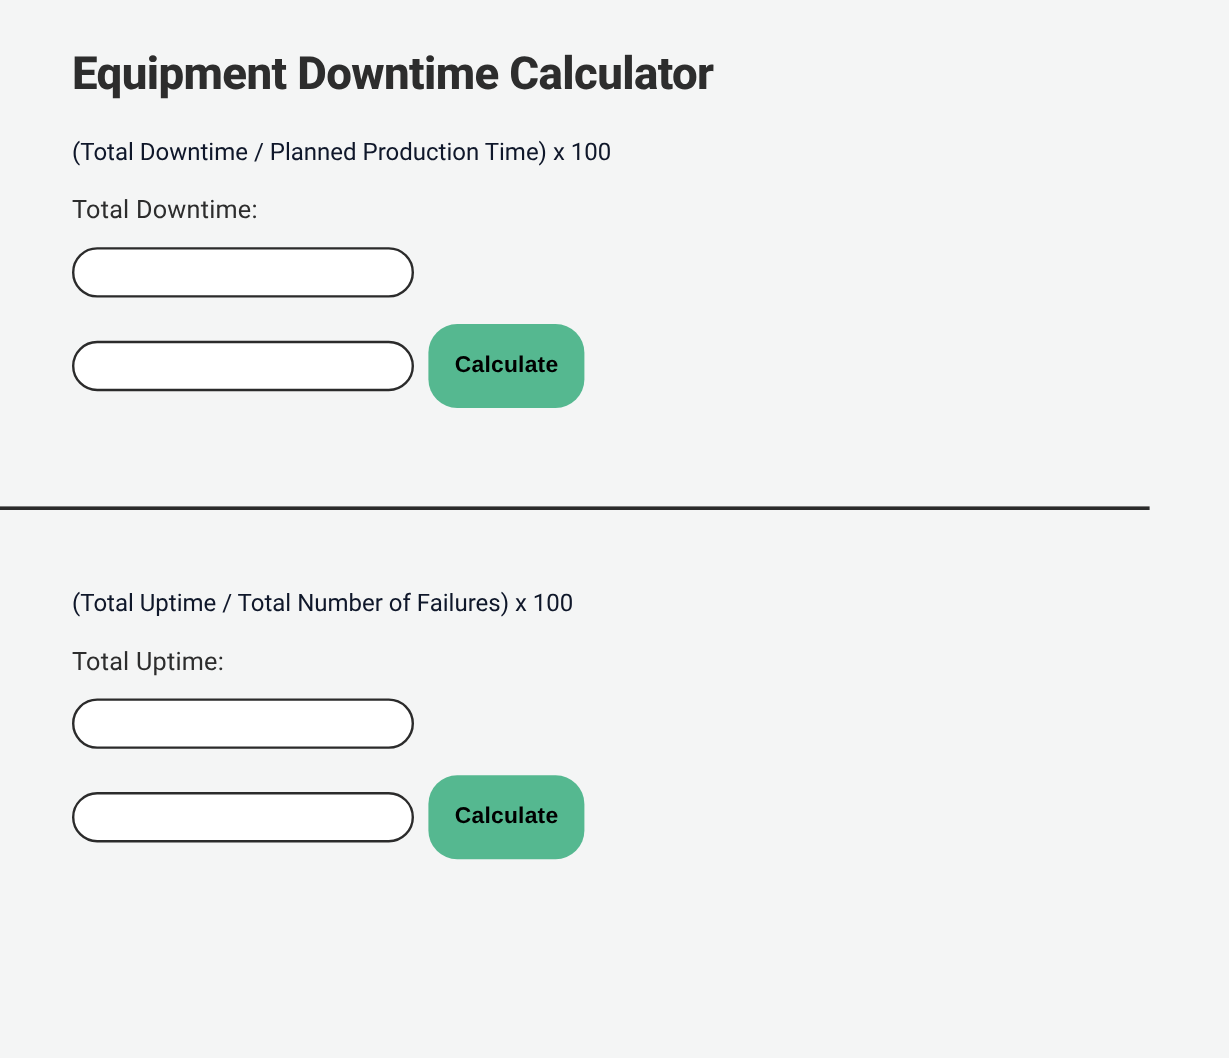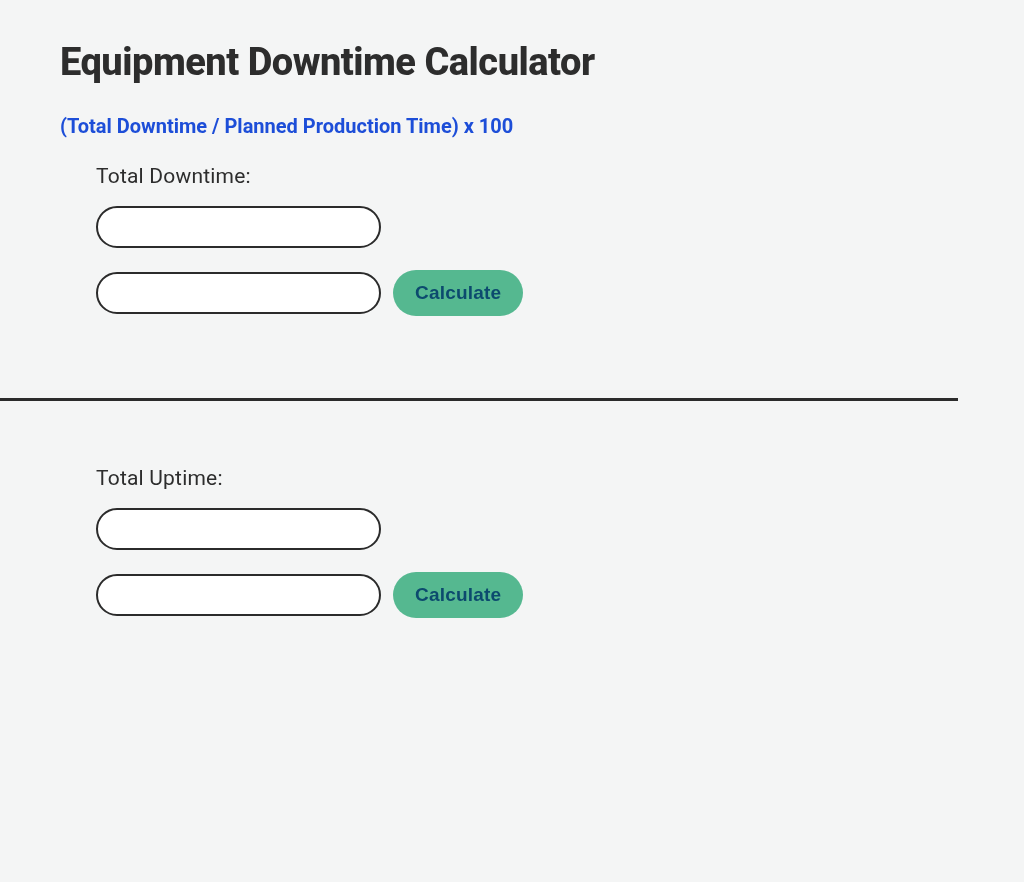--- a/index.html
+++ b/index.html
@@ -22,27 +22,26 @@
     }
     .section-title {
       font-size: 38px;
       font-weight: 800;
       color: #2d2d2d;
       margin-bottom: 30px;
       letter-spacing: -0.5px;
     }
     .formula {
       font-size: 20px;
-      font-weight: 700;
-      color: #1d4ed8;
+      font-weight: 400;
+      color: #0f172a;
       margin-bottom: 26px;
     }
     .field-group {
       margin-bottom: 22px;
-      margin-left: 36px;
     }
     .field-label {
       font-size: 21px;
       font-weight: 400;
       color: #2d2d2d;
       margin-bottom: 18px;
       letter-spacing: 0.2px;
     }
     .field-row {
       display: flex;
@@ -54,26 +53,26 @@
       height: 42px;
       border: 2px solid #2b2b2b;
       border-radius: 22px;
       background: #ffffff;
       padding: 6px 14px;
       font-size: 18px;
       outline: none;
     }
     .calc-button {
       background-color: #55b890;
-      color: #0c4a6e;
+      color: #000000;
       font-size: 19px;
       font-weight: 700;
       border: none;
       border-radius: 24px;
-      padding: 12px 22px;
+      padding: 24px 22px;
       cursor: pointer;
       letter-spacing: 0.2px;
     }
     .divider {
       border: none;
       border-top: 3px solid #2b2b2b;
       margin: 40px 0 65px 0;
       width: 958px;
       margin-left: -60px;
     }
@@ -96,20 +95,21 @@
       <div class="field-row">
         <input class="text-input" type="text" value="" style="">
         <button class="calc-button">Calculate</button>
       </div>
     </div>
   </div>
 
   <hr class="divider">
 
   <div class="section">
+    <p class="formula">(Total Uptime / Total Number of Failures) x 100</p>
 
     <div class="field-group">
       <p class="field-label">Total Uptime:</p>
       <input class="text-input" type="text" value="" style="">
     </div>
 
     <div class="field-group">
       <div class="field-row">
         <input class="text-input" type="text" value="" style="">
         <button class="calc-button">Calculate</button>

